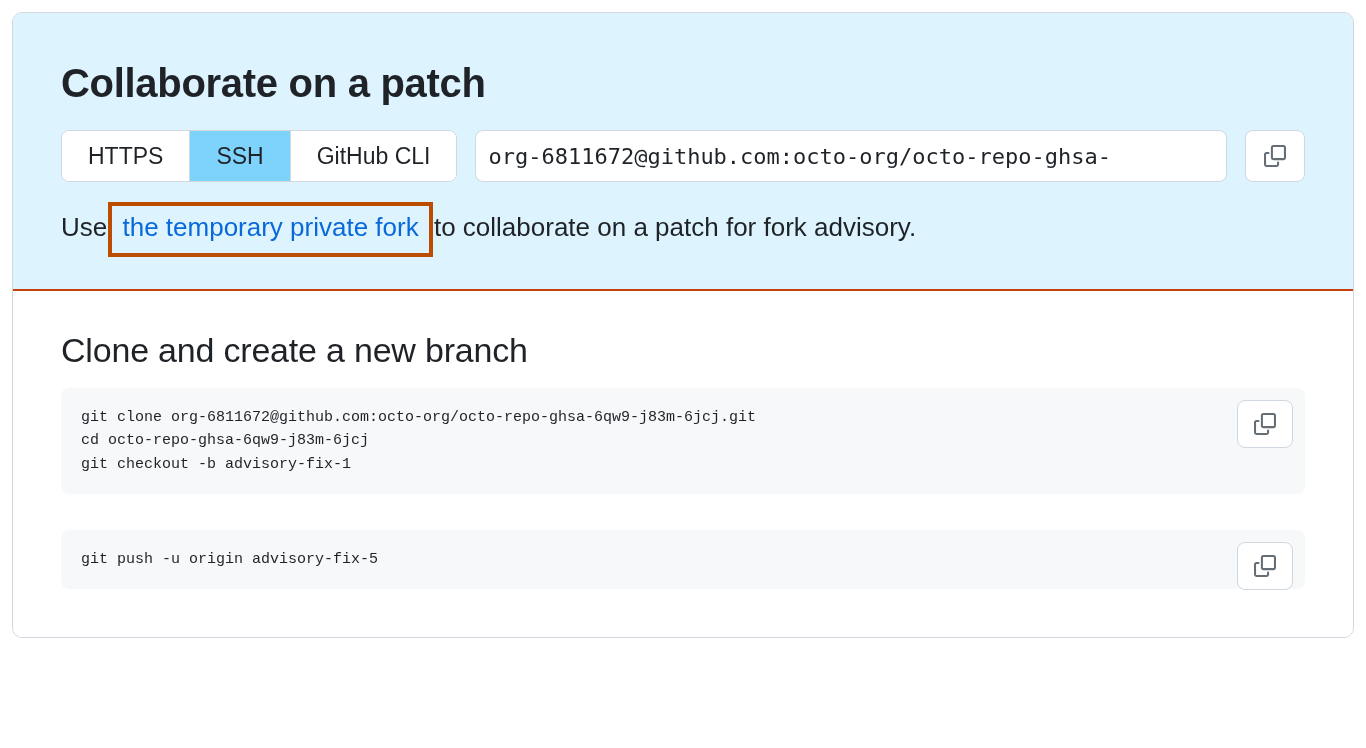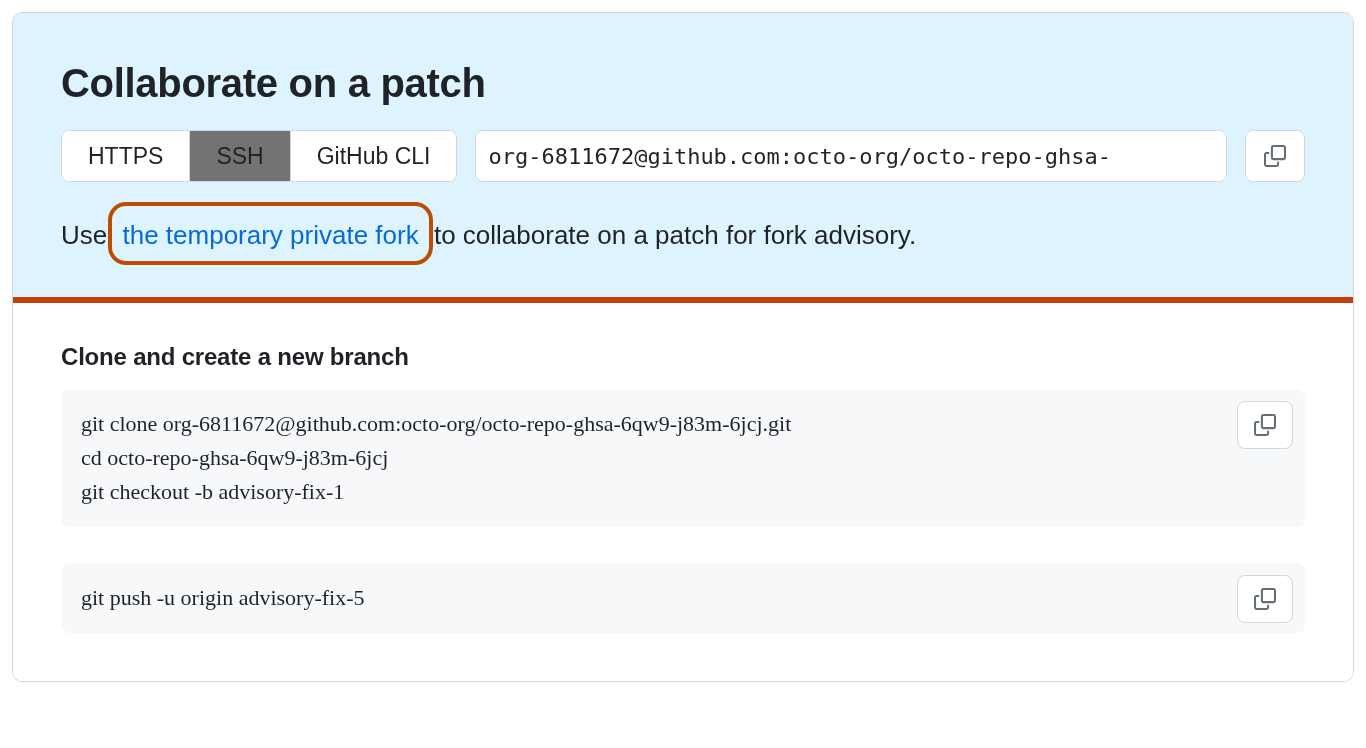--- a/index.html
+++ b/index.html
@@ -1,41 +1,41 @@
 <!DOCTYPE html>
 <html><head>
 <meta charset="utf-8">
 <style>
   * { box-sizing: border-box; margin: 0; padding: 0; }
   html, body { width: 1366px; height: 748px; font-family: -apple-system, BlinkMacSystemFont, "Segoe UI", Helvetica, Arial, sans-serif; color: #1f2328; background: #fff; }
   .page { padding: 12px; }
   .card { border: 1px solid #d0d7de; border-radius: 10px; overflow: hidden; background: #fff; }
-  .card-top { background: #ddf4ff; padding: 48px 48px 36px 48px; border-bottom: 6px solid #c2410c; }
+  .card-top { background: #ddf4ff; padding: 48px 48px 36px 48px; border-bottom: 2px solid #c2410c; }
   .card-bottom { background: #fff; padding: 40px 48px 48px 48px; }
 
   h1 { font-size: 40px; font-weight: 700; margin-bottom: 24px; letter-spacing: -0.3px; }
-  h2 { font-size: 24px; font-weight: 700; margin-bottom: 18px; letter-spacing: -0.2px; }
+  h2 { font-size: 34px; font-weight: 400; margin-bottom: 18px; letter-spacing: -0.2px; }
 
   .row { display: flex; align-items: stretch; gap: 18px; }
   .tabs { display: flex; border: 1px solid #d0d7de; border-radius: 8px; overflow: hidden; background: #fff; height: 52px; }
   .tab { display: flex; align-items: center; justify-content: center; padding: 12px 26px; font-size: 23px; font-weight: 500; color: #1f2328; cursor: pointer; background: #fff; border: none; border-right: 1px solid #d0d7de; }
   .tab:last-child { border-right: none; }
-  .tab.active { background: #737373; }
+  .tab.active { background: #7dd3fc; }
 
   .url-box { flex: 1; border: 1px solid #d0d7de; border-radius: 8px; background: #fff; height: 52px; display: flex; align-items: center; padding: 0 12px; font-family: ui-monospace, SFMono-Regular, "SF Mono", Menlo, Consolas, monospace; font-size: 22px; color: #1f2328; white-space: nowrap; overflow: hidden; }
 
   .copy-btn { width: 60px; height: 52px; border: 1px solid #d0d7de; border-radius: 8px; background: #fff; display: flex; align-items: center; justify-content: center; cursor: pointer; flex-shrink: 0; }
 
   .desc { margin-top: 24px; font-size: 26px; color: #1f2328; line-height: 1.5; }
   .link { color: #0969da; text-decoration: none; }
-  .highlight-box { display: inline-block; border: 4px solid #bc4c00; border-radius: 18px; padding: 10px 10px 6px 10px; margin: -4px -6px; }
+  .highlight-box { display: inline-block; border: 4px solid #bc4c00; border-radius: 0; padding: 2px 10px 6px 10px; margin: -4px -6px; }
 
   .code-block { position: relative; background: #f6f8fa; border-radius: 8px; padding: 18px 20px; margin-bottom: 36px; }
   .code-block:last-child { margin-bottom: 0; }
-  .code-block pre { font-family: Liberation Serif, serif; font-size: 22px; line-height: 1.55; color: #1f2328; white-space: pre; }
+  .code-block pre { font-family: Liberation Mono, monospace; font-size: 15px; line-height: 1.55; color: #1f2328; white-space: pre; }
   .code-copy { position: absolute; top: 12px; right: 12px; width: 56px; height: 48px; border: 1px solid #d0d7de; border-radius: 8px; background: #fff; display: flex; align-items: center; justify-content: center; cursor: pointer; }
 
   svg.copy-icon { width: 22px; height: 22px; }
 </style>
 </head>
 <body>
 
 <div class="page">
   <div class="card">
 

